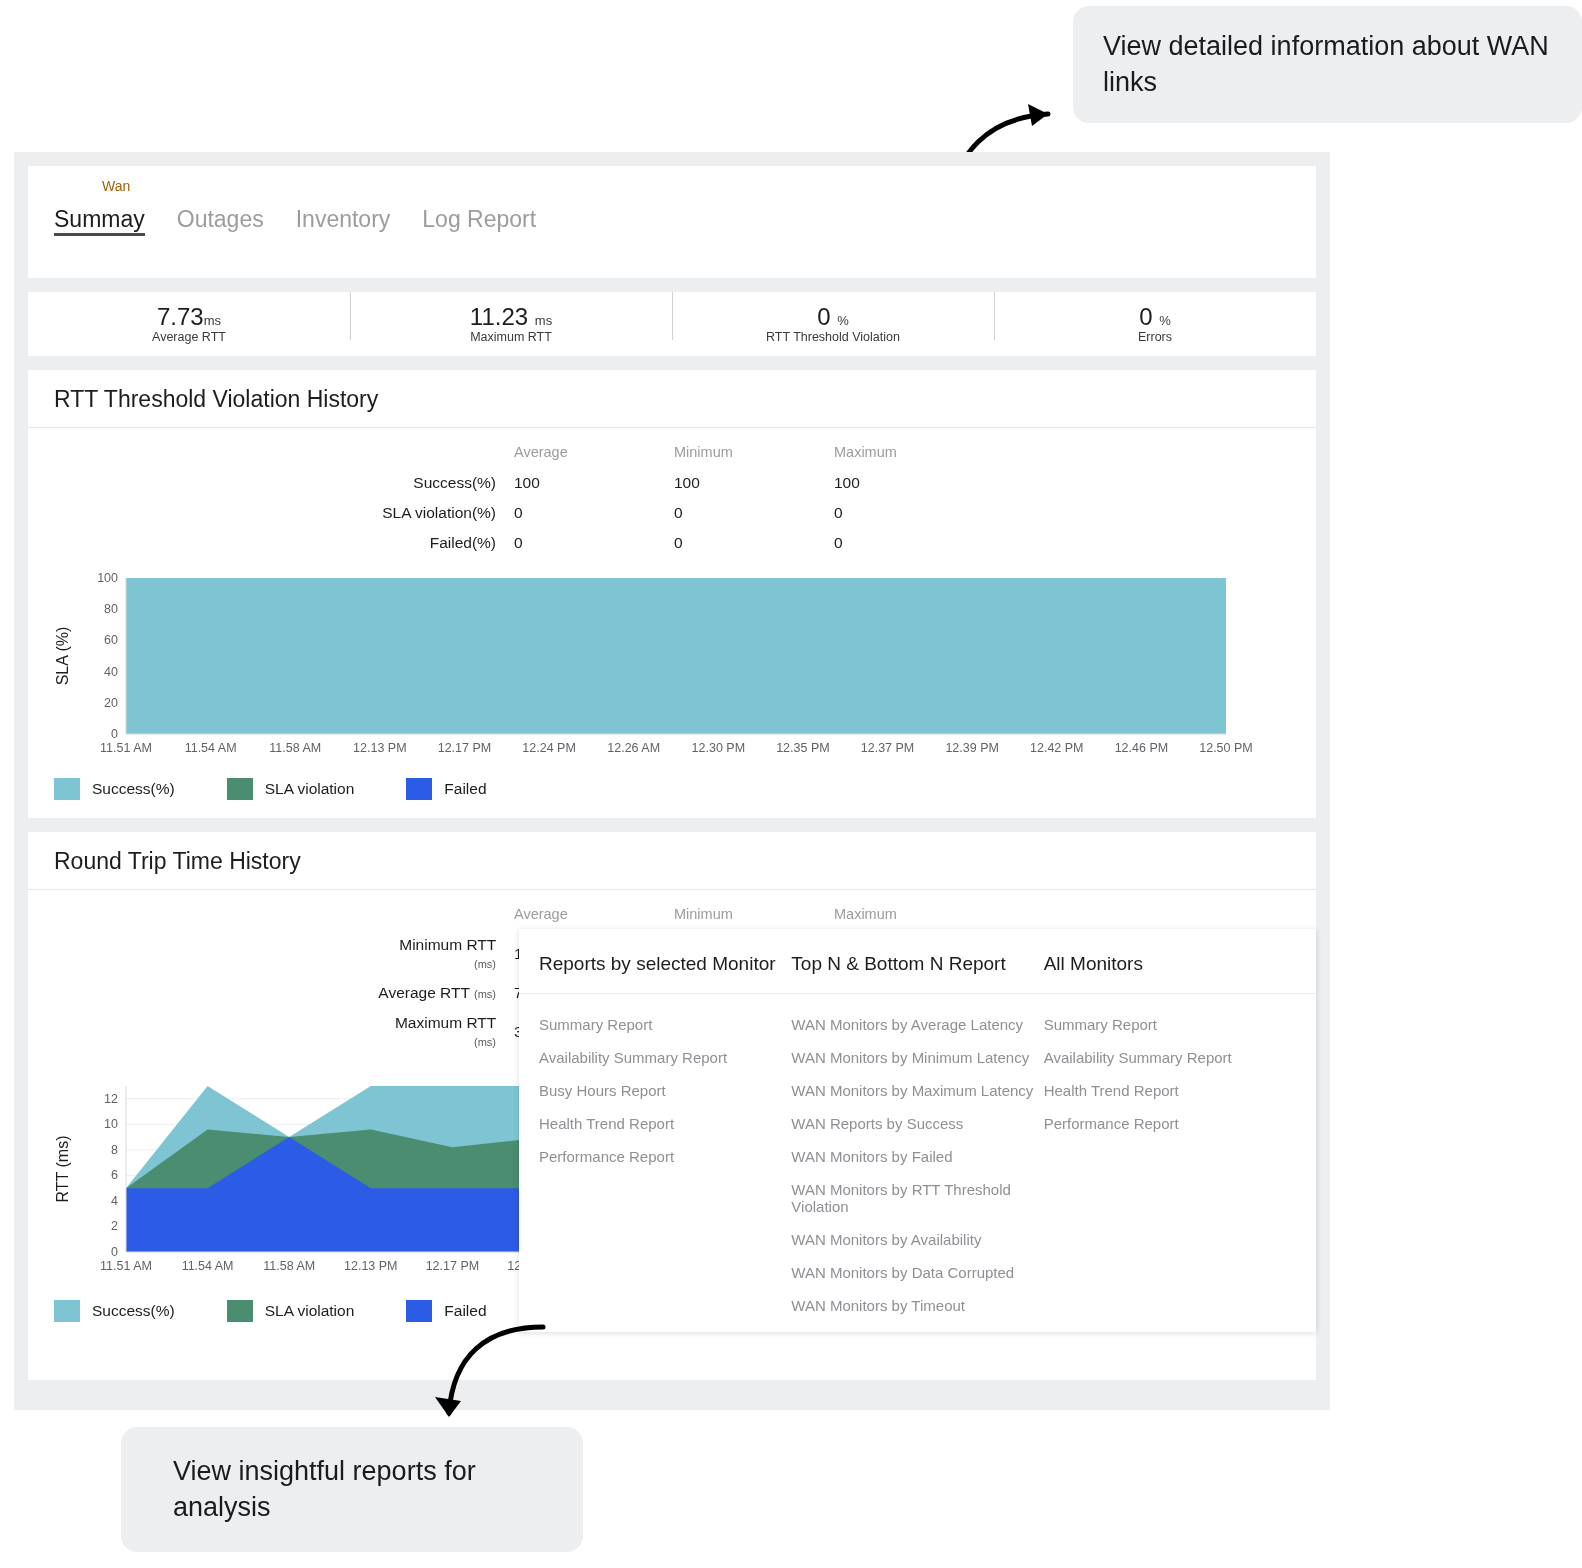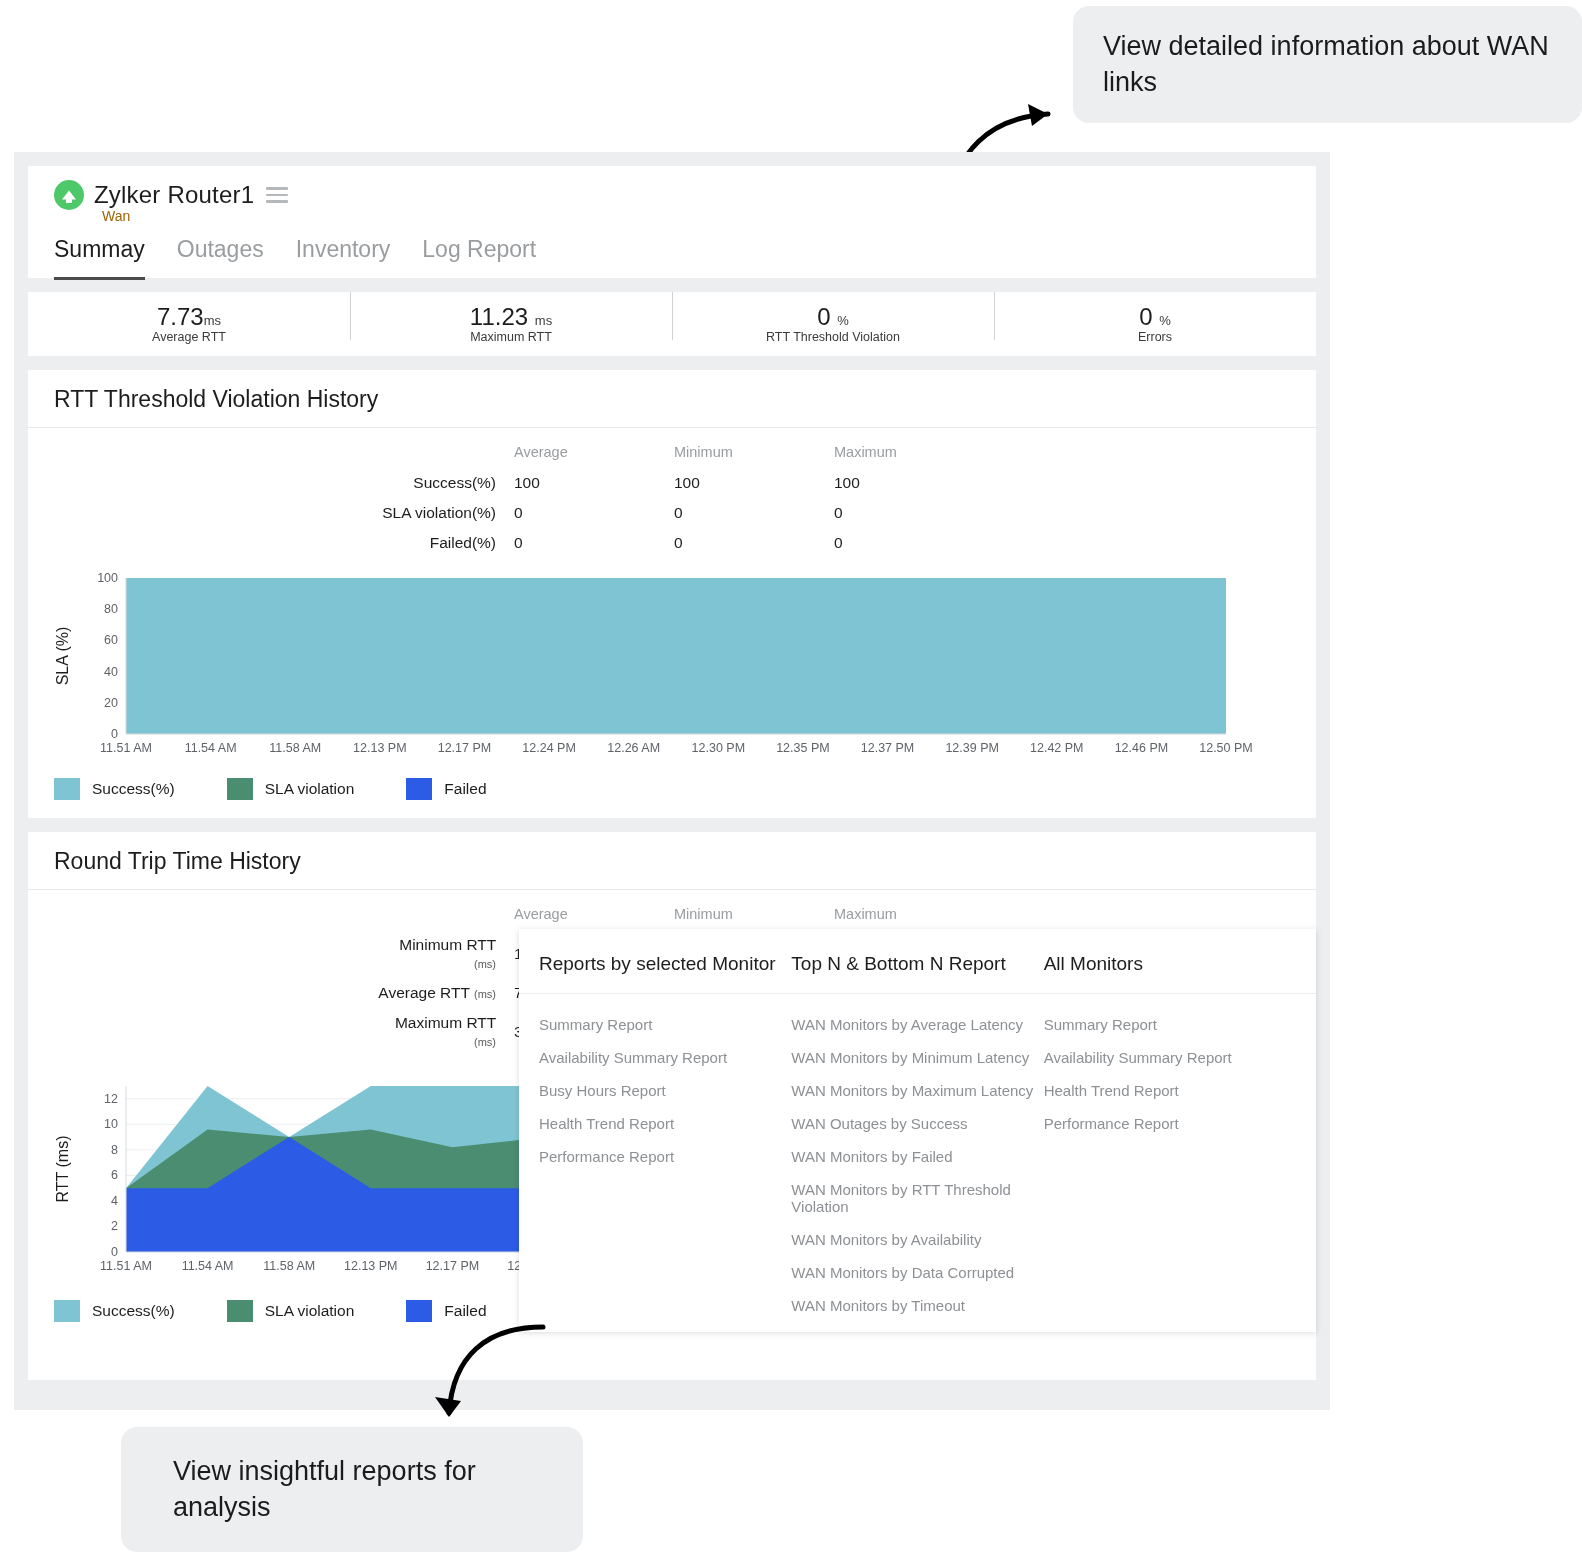--- a/index.html
+++ b/index.html
@@ -56,21 +56,21 @@
     content: ""; position: absolute; left: 50%; top: 14px;
     transform: translateX(-50%);
     width: 6px; height: 9px; background: #ffffff;
   }
   .monitor-title { font-size: 24px; color: #1d1d1d; letter-spacing: .2px; }
   .hamburger { display: inline-flex; flex-direction: column; gap: 4px; width: 22px; margin-left: 2px; }
   .hamburger i { display: block; height: 2.5px; background: #b5b8bb; border-radius: 1px; }
   .sub-link { font-size: 14px; color: #a16207; margin-left: 48px; margin-top: -2px; }
 
   .tabs { display: flex; gap: 32px; margin-top: 12px; margin-left: 0px; }
-  .tab { font-size: 23px; color: #9a9da0; padding-bottom: 14px; cursor: pointer; }
+  .tab { font-size: 23px; color: #9a9da0; padding-bottom: 0; cursor: pointer; }
   .tab.active { color: #1d1d1d; border-bottom: 3px solid #4a4a4a; }
 
   
   #stats-card { margin-top: 14px; height: 64px; display: flex; align-items: center; }
   .stat { flex: 1 1 0; text-align: center; position: relative; }
   .stat + .stat::before {
     content: ""; position: absolute; left: 0; top: -12px;
     width: 1px; height: 48px; background: #cfd2d5;
   }
   .stat-value { font-size: 24px; color: #1d1d1d; line-height: 1.05; }
@@ -135,29 +135,20 @@
   <div class="callout" id="callout-top">View detailed information about WAN links</div>
 
   <svg class="arrow-svg" style="left:940px; top:92px; width:130px; height:120px;" viewBox="0 0 130 120">
     <path d="M12,112 C14,62 48,26 108,22" stroke="#000" stroke-width="5" fill="none" stroke-linecap="round"></path>
     <path d="M108,22 L88,12 L92,34 Z" fill="#000"></path>
   </svg>
 
   <div id="app-frame">
 
     <div class="card" id="header-card">
-      <div class="title-row">
-        <span class="status-icon"></span>
-        <span class="monitor-title">Zylker Router1</span>
-        <span class="hamburger">
-          <i></i>
-            <i></i>
-            <i></i>
-        </span>
-      </div>
       <div class="sub-link">Wan</div>
 
       <div class="tabs">
         <div class="tab active">Summay</div>
         <div class="tab">Outages</div>
         <div class="tab">Inventory</div>
         <div class="tab">Log Report</div>
       </div>
     </div>
 
@@ -366,21 +357,21 @@
           <div class="rep-item">Summary Report</div>
           <div class="rep-item">Availability Summary Report</div>
           <div class="rep-item">Busy Hours Report</div>
           <div class="rep-item">Health Trend Report</div>
           <div class="rep-item">Performance Report</div>
         </div>
       <div class="rep-col" id="rep-col-1">
           <div class="rep-item">WAN Monitors by Average Latency</div>
           <div class="rep-item">WAN Monitors by Minimum Latency</div>
           <div class="rep-item">WAN Monitors by Maximum Latency</div>
-          <div class="rep-item">WAN Outages by Success</div>
+          <div class="rep-item">WAN Reports by Success</div>
           <div class="rep-item">WAN Monitors by Failed</div>
           <div class="rep-item">WAN Monitors by RTT Threshold Violation</div>
           <div class="rep-item">WAN Monitors by Availability</div>
           <div class="rep-item">WAN Monitors by Data Corrupted</div>
           <div class="rep-item">WAN Monitors by Timeout</div>
         </div>
       <div class="rep-col" id="rep-col-2">
           <div class="rep-item">Summary Report</div>
           <div class="rep-item">Availability Summary Report</div>
           <div class="rep-item">Health Trend Report</div>

